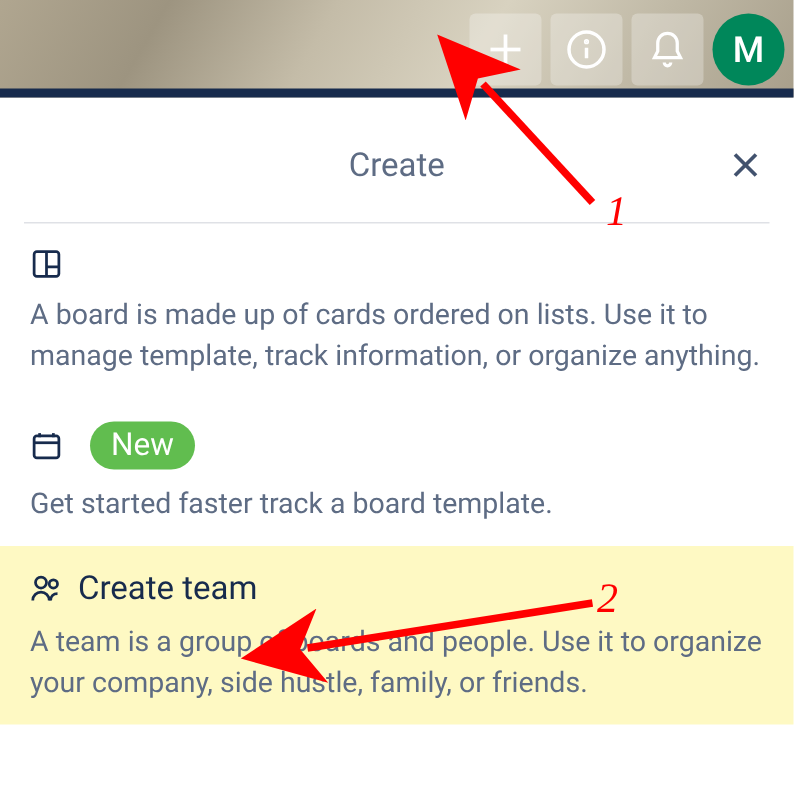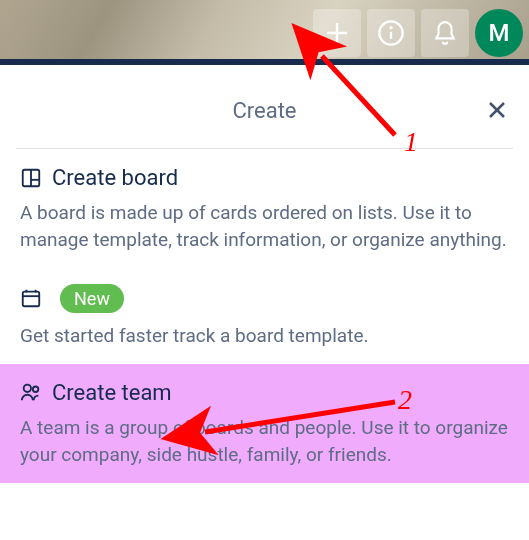--- a/index.html
+++ b/index.html
@@ -93,25 +93,25 @@
     margin-top: 10px;
     font-size: 19px;
     line-height: 1.42;
     color: #5e6c84;
   }
   .badge {
     background: #61bd4f;
     color: #fff;
     padding: 4px 14px;
     border-radius: 16px;
-    font-size: 18px;
+    font-size: 21px;
     margin-left: 8px;
   }
   .option-highlight {
-    background: #f0abfc;
+    background: #fef9c3;
   }
   .icon-box { color:#172b4d; flex-shrink:0; display:flex; }
   
   .arrow-svg {
     position:absolute;
     top:0; left:0;
     pointer-events:none;
   }
   .anno-num {
     position:absolute;
@@ -164,21 +164,20 @@
 
   <div class="option">
     <div class="option-head">
       <span class="icon-box">
         <svg width="22" height="22" viewBox="0 0 24 24" fill="none" stroke="#172b4d" stroke-width="2">
             <rect x="3" y="3" width="18" height="18" rx="2"></rect>
             <line x1="12" y1="3" x2="12" y2="21"></line>
             <line x1="12" y1="14" x2="21" y2="14"></line>
           </svg>
       </span>
-      <span class="option-title">Create board</span>
     </div>
     <div class="option-desc">A board is made up of cards ordered on lists. Use it to manage template, track information, or organize anything.</div>
   </div>
 
   <div class="option">
     <div class="option-head">
       <span class="icon-box">
         <svg width="22" height="22" viewBox="0 0 24 24" fill="none" stroke="#172b4d" stroke-width="2">
             <rect x="3" y="5" width="18" height="16" rx="2"></rect>
             <line x1="3" y1="10" x2="21" y2="10"></line>

